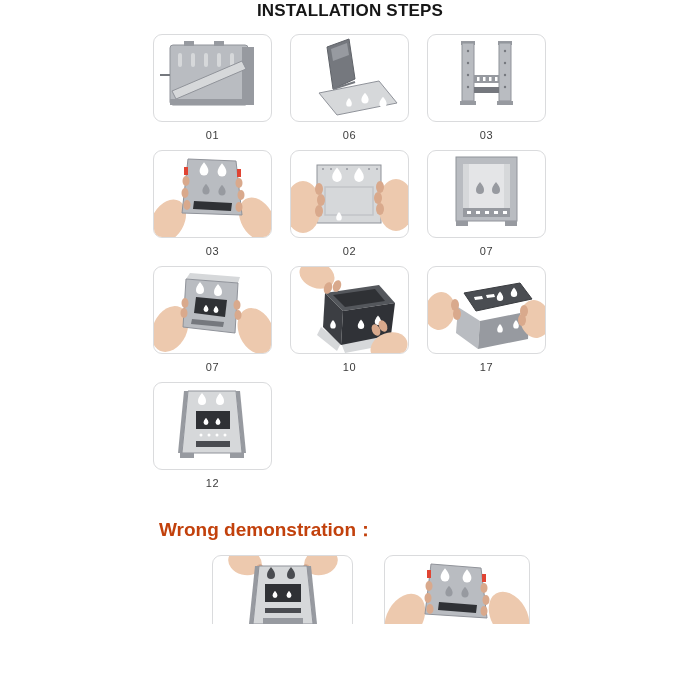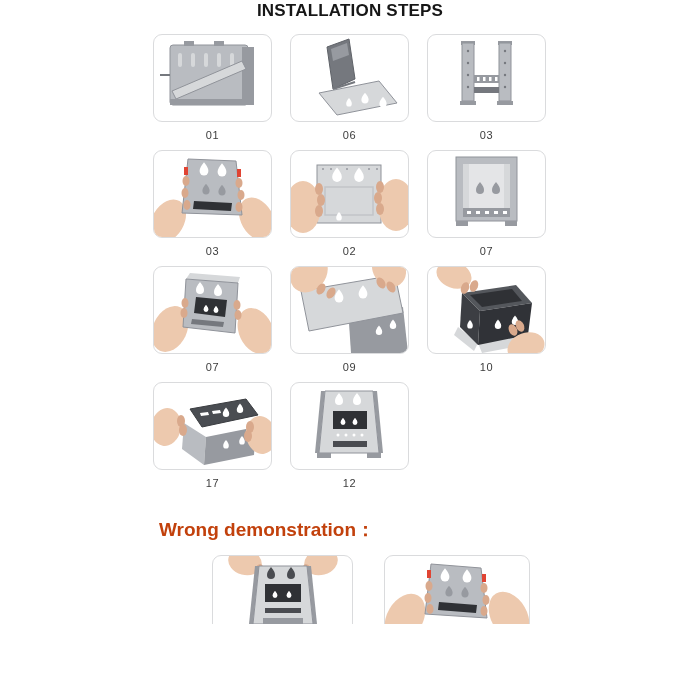--- a/index.html
+++ b/index.html
@@ -205,39 +205,20 @@
           <polygon points="38,52 70,55 69,60 37,57" class="mE"></polygon>
           <ellipse cx="31" cy="36" rx="3.5" ry="5" class="sk2"></ellipse>
           <ellipse cx="30" cy="46" rx="3.5" ry="5" class="sk2"></ellipse>
           <ellipse cx="83" cy="38" rx="3.5" ry="5" class="sk2"></ellipse>
           <ellipse cx="84" cy="48" rx="3.5" ry="5" class="sk2"></ellipse>
         </svg>
       </div>
       <div class="num">07</div>
     </div>
 
-    <div class="cell">
-      <div class="card">
-        <svg viewBox="0 0 117 86" width="117" height="86">
-          <polygon points="58,56 112,40 117,86 60,86" class="mD"></polygon>
-          <use href="#flame" transform="translate(88,64) scale(0.8)" class="wh"></use>
-          <use href="#flame" transform="translate(102,58) scale(0.8)" class="wh"></use>
-          <polygon points="10,24 104,8 112,46 18,64" class="mL edge"></polygon>
-          <use href="#flame" transform="translate(48,30) scale(1.1)" class="wh"></use>
-          <use href="#flame" transform="translate(72,26) scale(1.1)" class="wh"></use>
-          <ellipse cx="18" cy="6" rx="17" ry="21" transform="rotate(40 18 6)" class="sk"></ellipse>
-          <ellipse cx="98" cy="2" rx="16" ry="19" transform="rotate(-35 98 2)" class="sk"></ellipse>
-          <ellipse cx="30" cy="22" rx="4" ry="6" transform="rotate(30 30 22)" class="sk2"></ellipse>
-          <ellipse cx="40" cy="26" rx="4" ry="6" transform="rotate(30 40 26)" class="sk2"></ellipse>
-          <ellipse cx="90" cy="16" rx="4" ry="6" transform="rotate(-30 90 16)" class="sk2"></ellipse>
-          <ellipse cx="100" cy="20" rx="4" ry="6" transform="rotate(-30 100 20)" class="sk2"></ellipse>
-        </svg>
-      </div>
-      <div class="num">09</div>
-    </div>
 
     <div class="cell">
       <div class="card">
         <svg viewBox="0 0 117 86" width="117" height="86">
           <polygon points="30,60 50,76 46,84 26,68" class="mL"></polygon>
           <polygon points="50,76 100,66 96,78 54,86" class="mL"></polygon>
           <polygon points="34,26 88,18 104,36 52,44" fill="#54575c"></polygon>
           <polygon points="42,28 84,22 94,34 54,40" class="mX"></polygon>
           <polygon points="34,26 52,44 50,78 32,60" fill="#3c3e43"></polygon>
           <use href="#flame" transform="translate(42,58) scale(0.7)" class="wh"></use>

